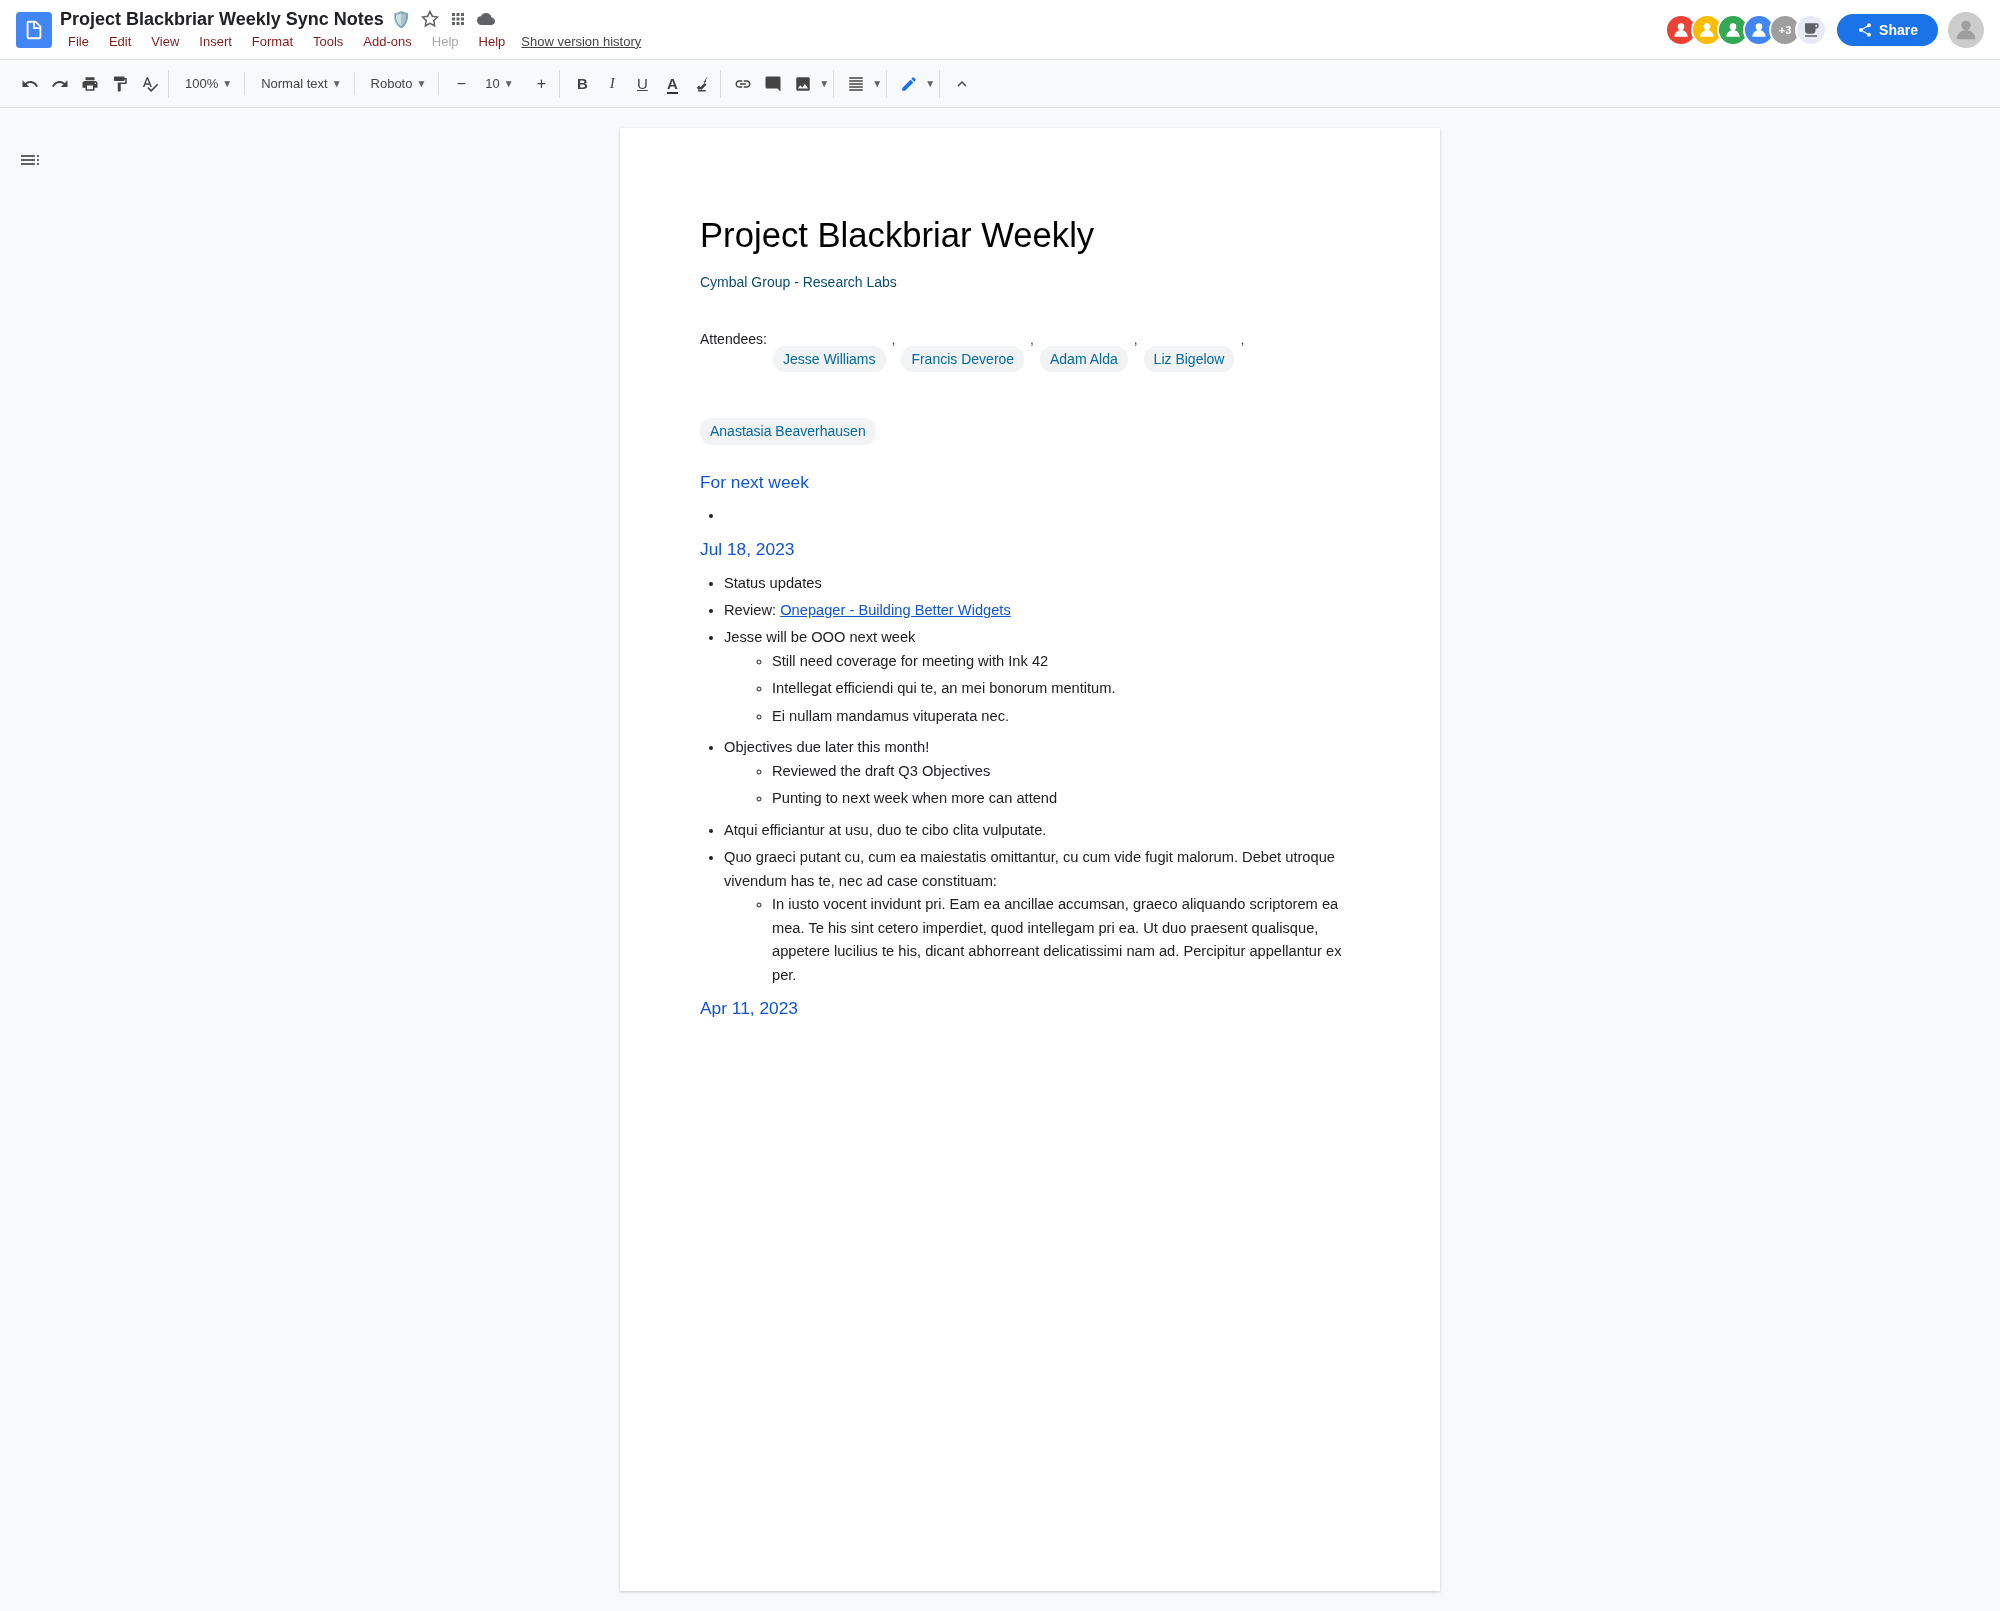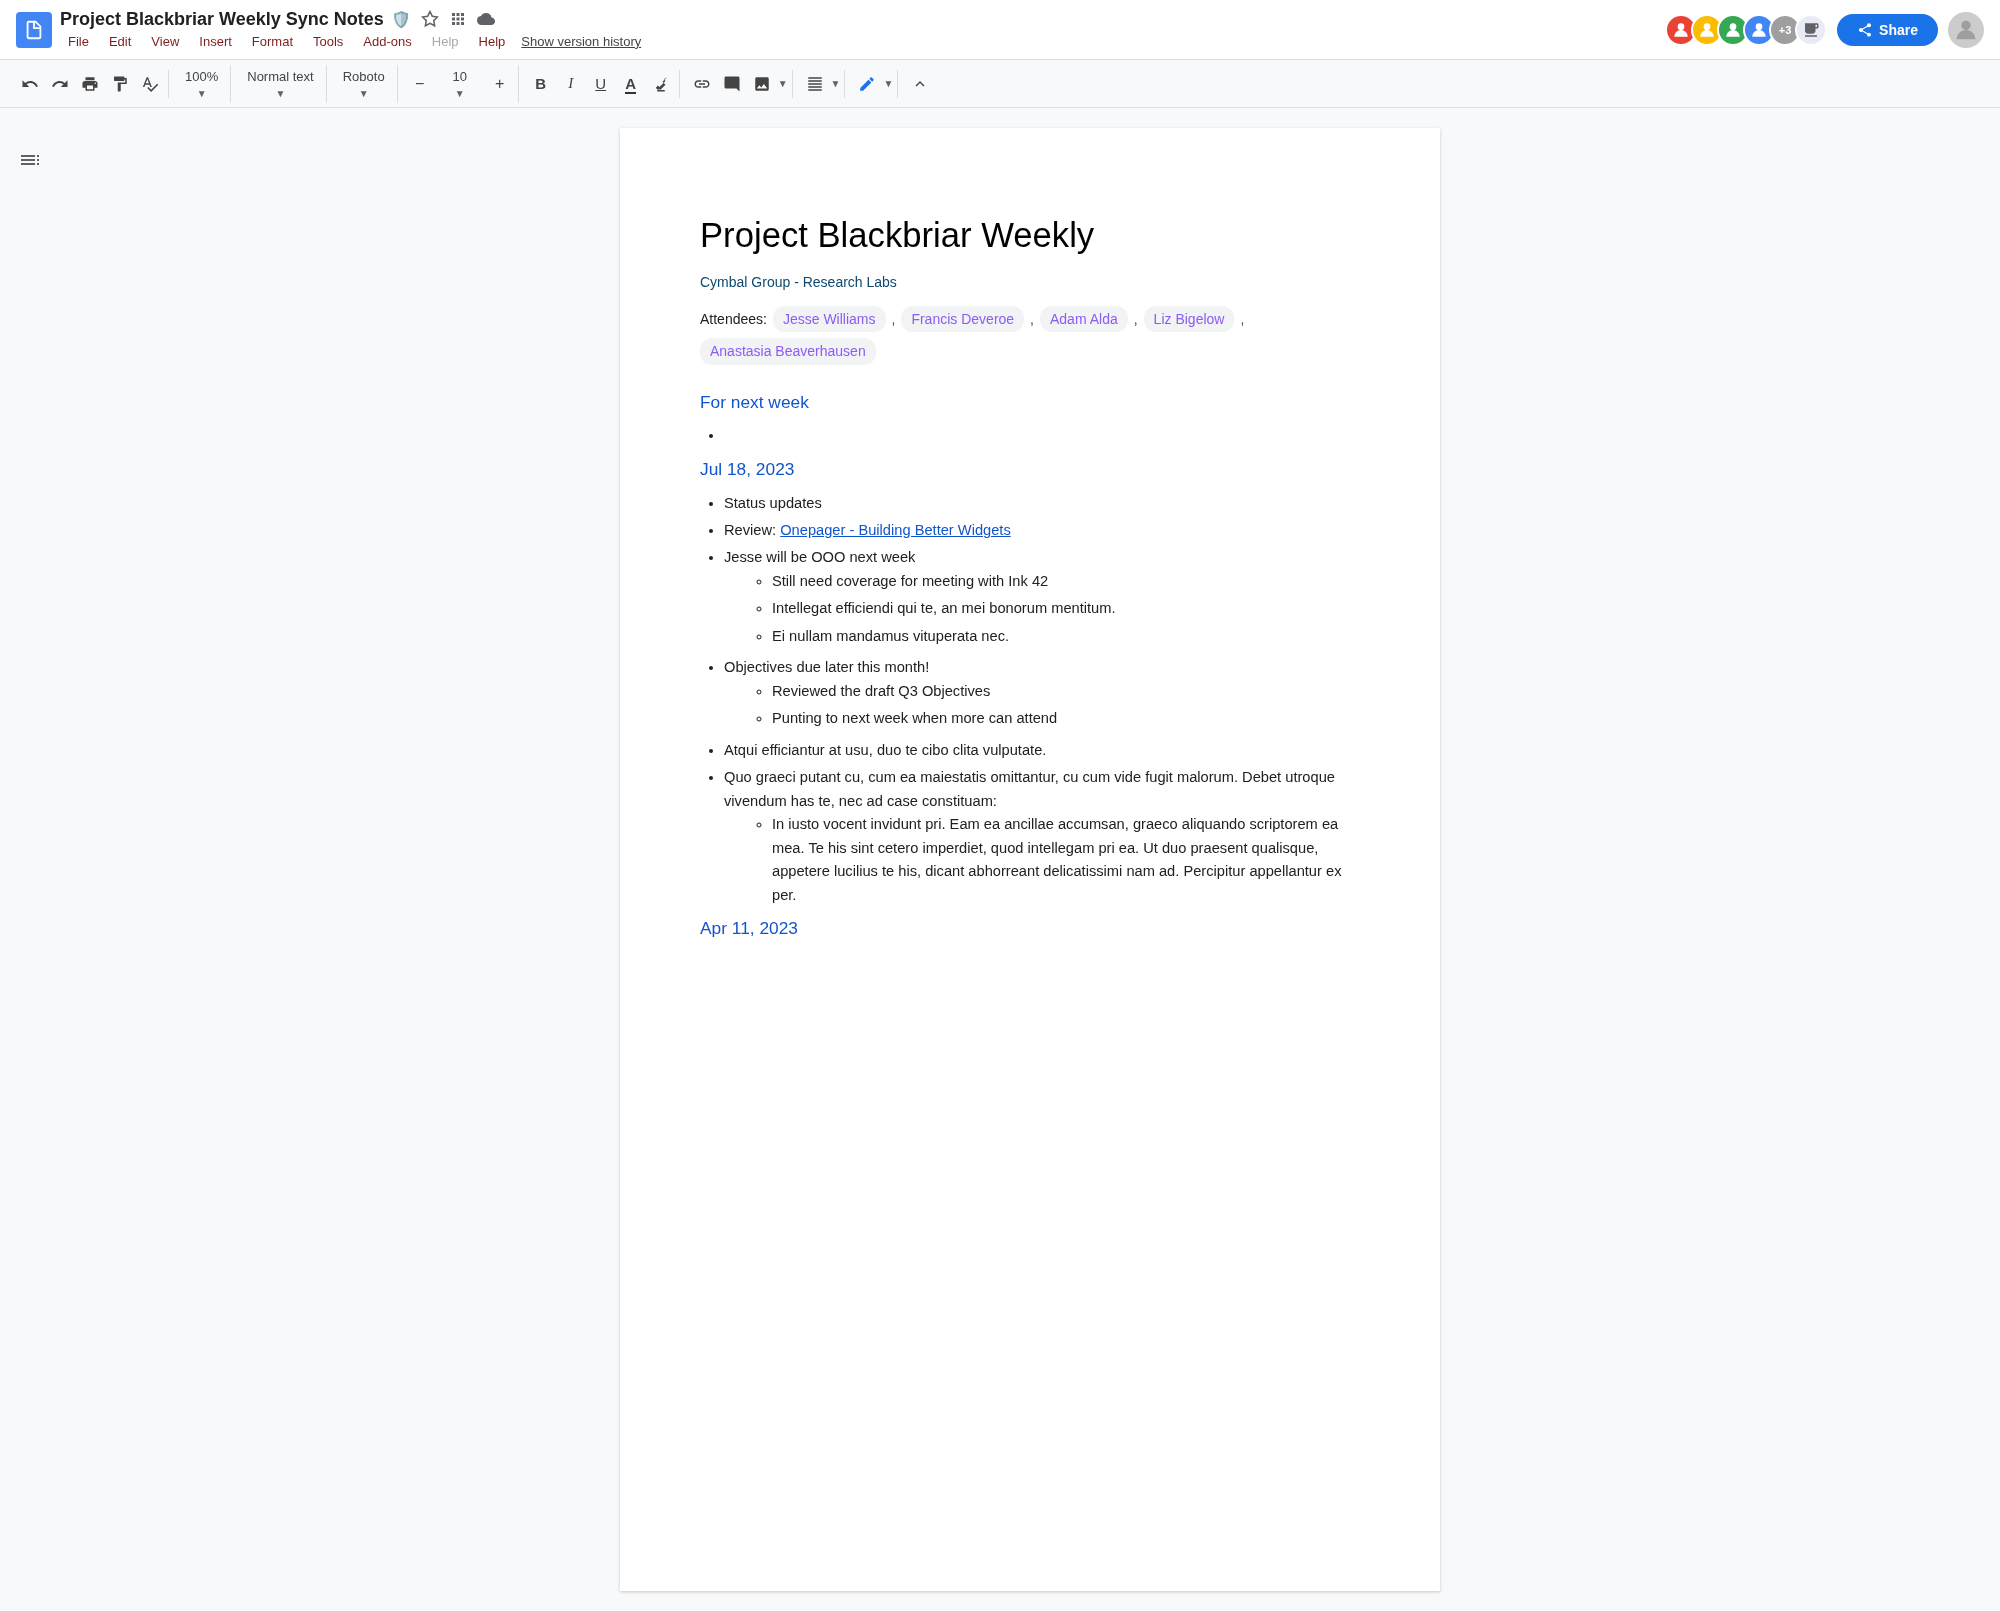--- a/index.html
+++ b/index.html
@@ -86,21 +86,21 @@
     }
     .tb-group:last-child { border-right: none; }
     .tb-btn {
       width: 28px; height: 28px; display: flex; align-items: center; justify-content: center;
       border-radius: 4px; cursor: pointer; color: #444; font-size: 16px;
       border: none; background: transparent;
     }
     .tb-dropdown {
       display: flex; align-items: center; gap: 4px; padding: 4px 8px;
       border-radius: 4px; cursor: pointer; font-size: 13px; color: #444;
-      border: none; background: transparent; white-space: nowrap; flex-direction: column;
+      border: none; background: transparent; white-space: nowrap;
     }
     .tb-dropdown .arrow { font-size: 10px; color: #5f6368; }
     .tb-bold { font-weight: 700; }
     .tb-italic { font-style: italic; }
     .tb-underline { text-decoration: underline; }
     .font-size-drop { min-width: 48px; }
     .underline-a {
       display: inline-block; position: relative;
     }
     .underline-a::after {
@@ -129,21 +129,21 @@
       font-size: 26pt; font-weight: 400; color: #000; margin-bottom: 8px; font-family: Arial, sans-serif;
     }
     .doc-subtitle {
       font-size: 10.5pt; color: #0c4a6e; margin-bottom: 12px;
     }
     .attendees-row {
       font-size: 10.5pt; margin-bottom: 24px; display: flex; align-items: center; gap: 6px; flex-wrap: wrap;
     }
     .attendees-label { color: #202124; }
     .attendee-chip {
-      background: #f1f3f4; border-radius: 12px; padding: 2px 10px; font-size: 10.5pt; color: #8b5cf6;
+      background: #f1f3f4; border-radius: 12px; padding: 2px 10px; font-size: 10.5pt; color: #0369a1; margin-top: 40px;
     }
     .section-heading {
       font-size: 13pt; font-weight: 400; color: #1155cc; margin-bottom: 8px; margin-top: 8px;
     }
     ul.doc-list {
       margin-left: 24px; margin-bottom: 8px;
     }
     ul.doc-list li {
       margin-bottom: 4px; font-size: 11pt;
     }

